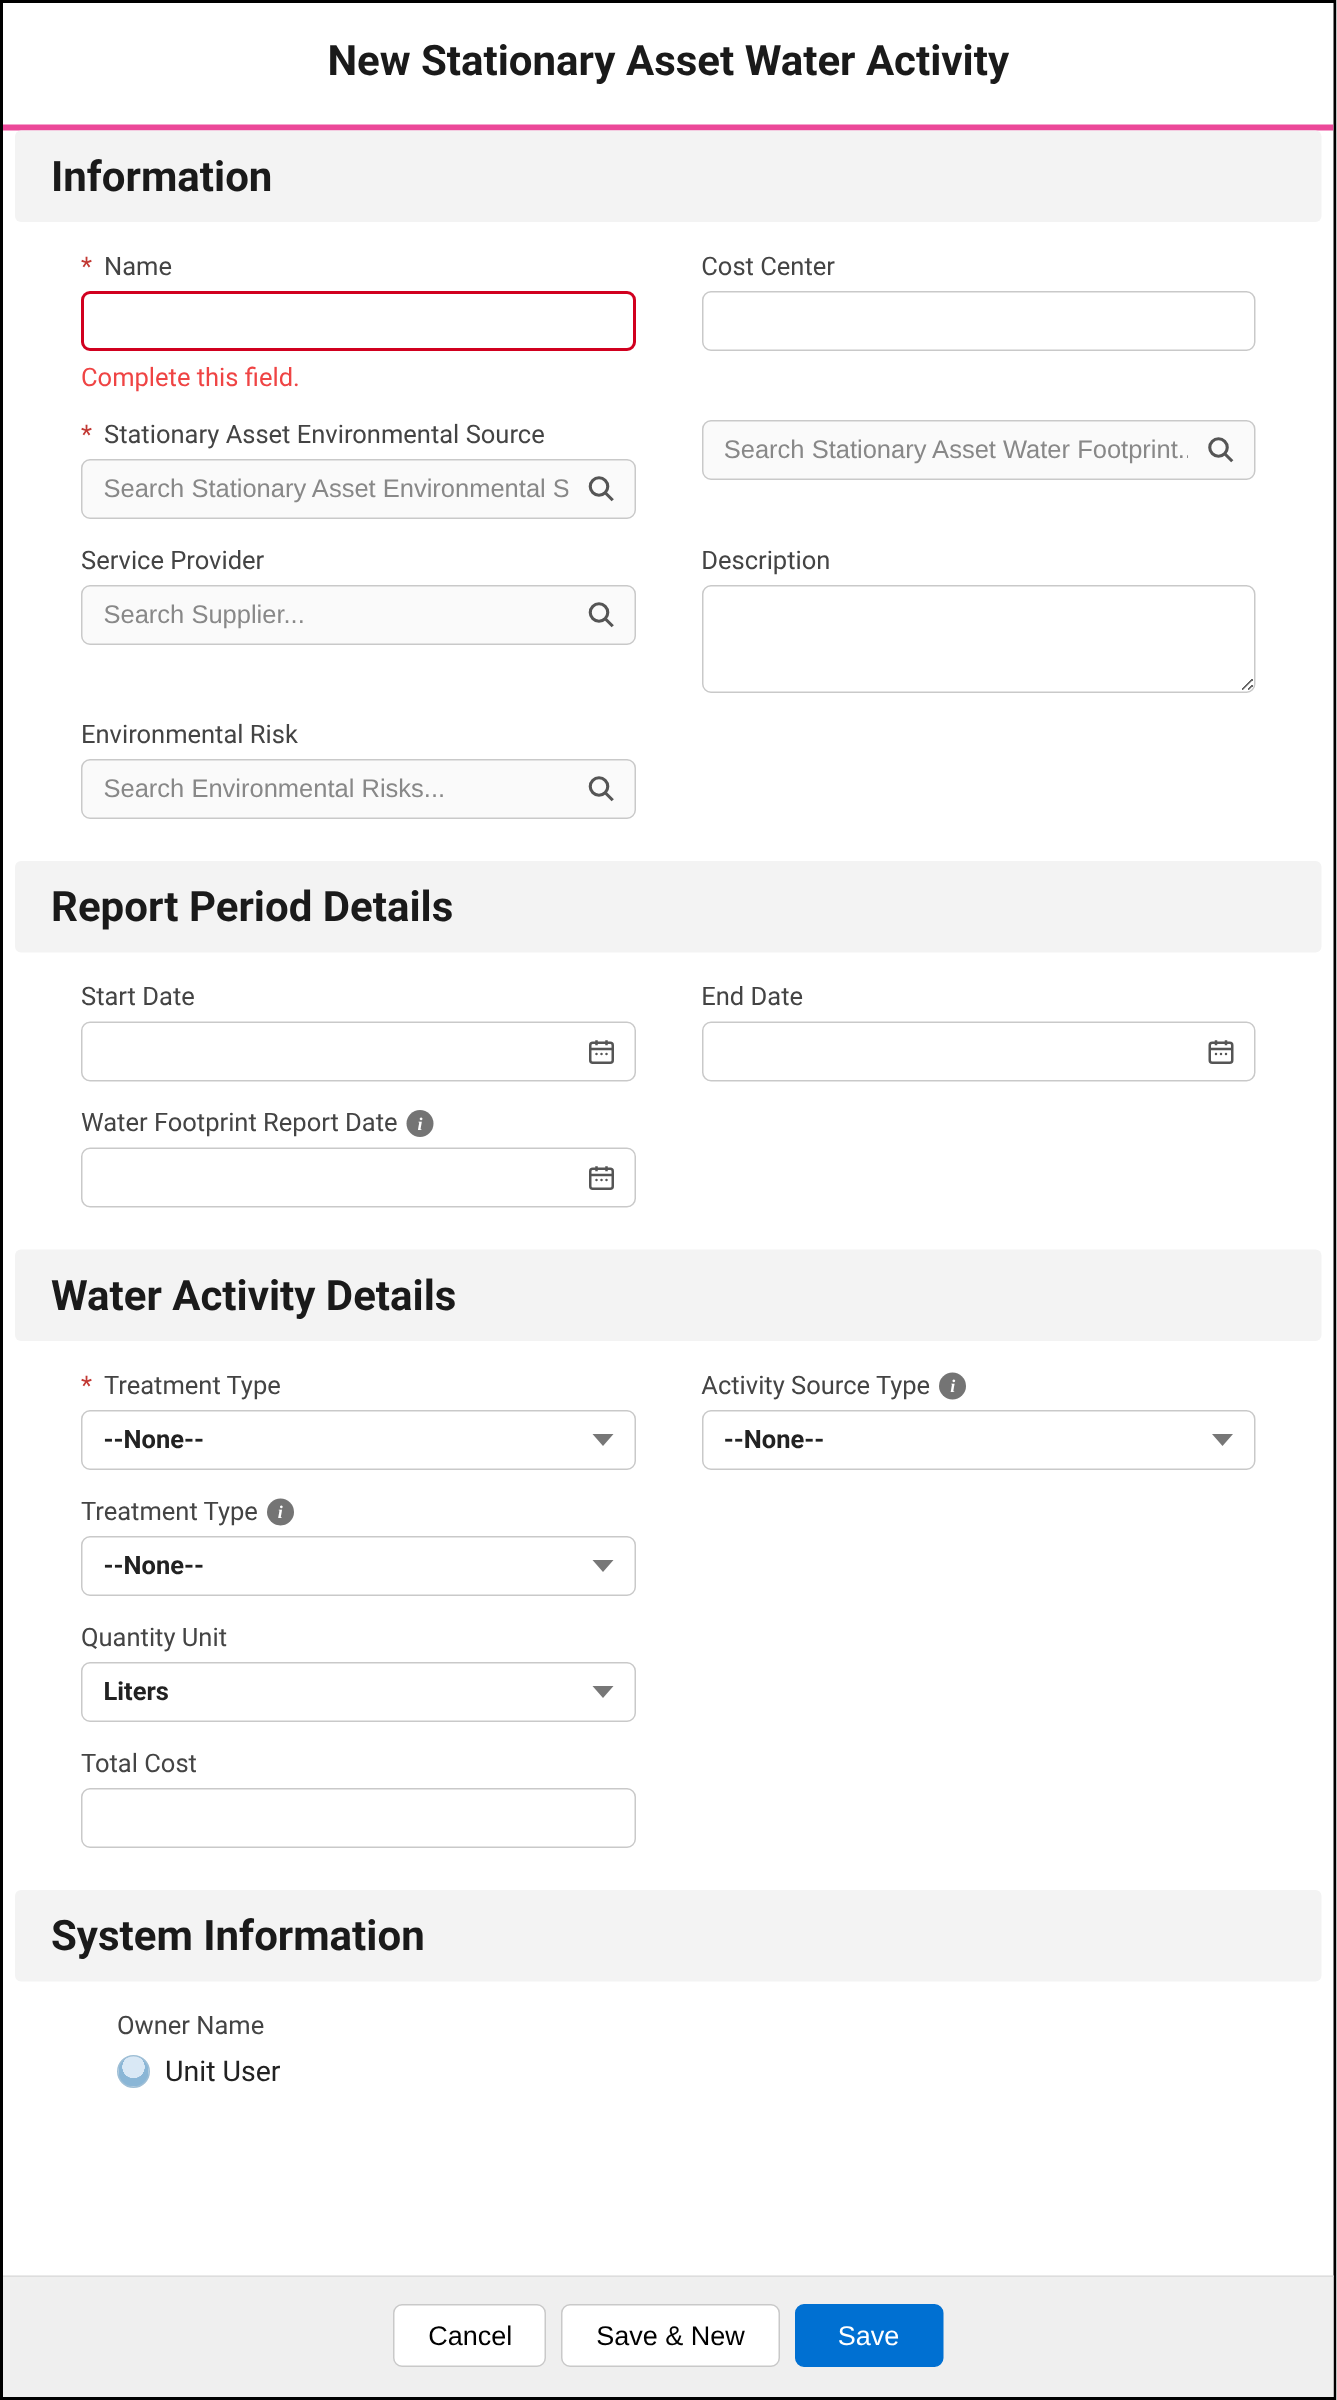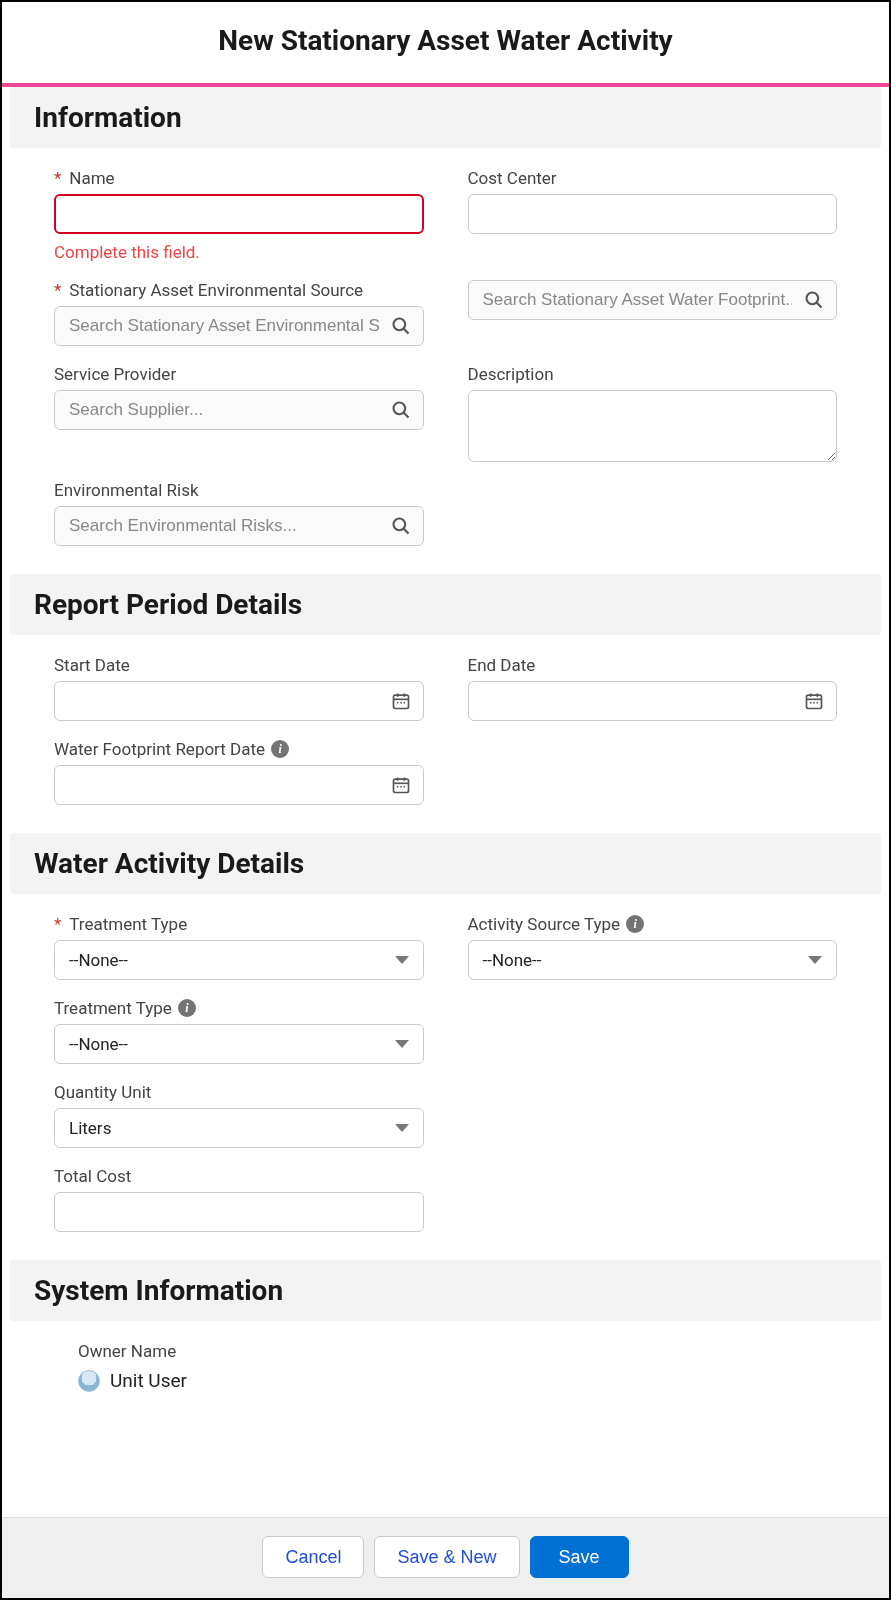--- a/index.html
+++ b/index.html
@@ -97,21 +97,21 @@
 .lookup { padding-right: 44px; background: #fafafa; }
 .lookup .search-icon {
   position: absolute; right: 12px; top: 50%; transform: translateY(-50%);
   width: 20px; height: 20px; color: #555;
 }
 .date-ctl { padding-right: 44px; }
 .date-ctl .cal-icon {
   position: absolute; right: 12px; top: 50%; transform: translateY(-50%);
   width: 20px; height: 20px; color: #555;
 }
-.select-ctl { padding-right: 44px; cursor: pointer; }
+.select-ctl { padding-right: 44px; cursor: pointer; font-weight: bold; }
 .select-ctl .caret {
   position: absolute; right: 14px; top: 50%; transform: translateY(-50%);
   width: 0; height: 0;
   border-left: 7px solid transparent;
   border-right: 7px solid transparent;
   border-top: 8px solid #777;
 }
 textarea.control {
   height: 72px;
   padding: 10px 14px;
@@ -141,21 +141,21 @@
   gap: 10px;
 }
 .btn {
   height: 42px;
   padding: 0 22px;
   border-radius: 6px;
   font-size: 18px;
   cursor: pointer;
   border: 1px solid #c9c9c9;
   background: #fff;
-  color: #1d4ed8;
+  color: #000000;
 }
 .btn.primary {
   background: #0070d2;
   color: #fff;
   border: 1px solid #0070d2;
   padding: 0 28px;
 }
 </style>
 </head>
 <body>

